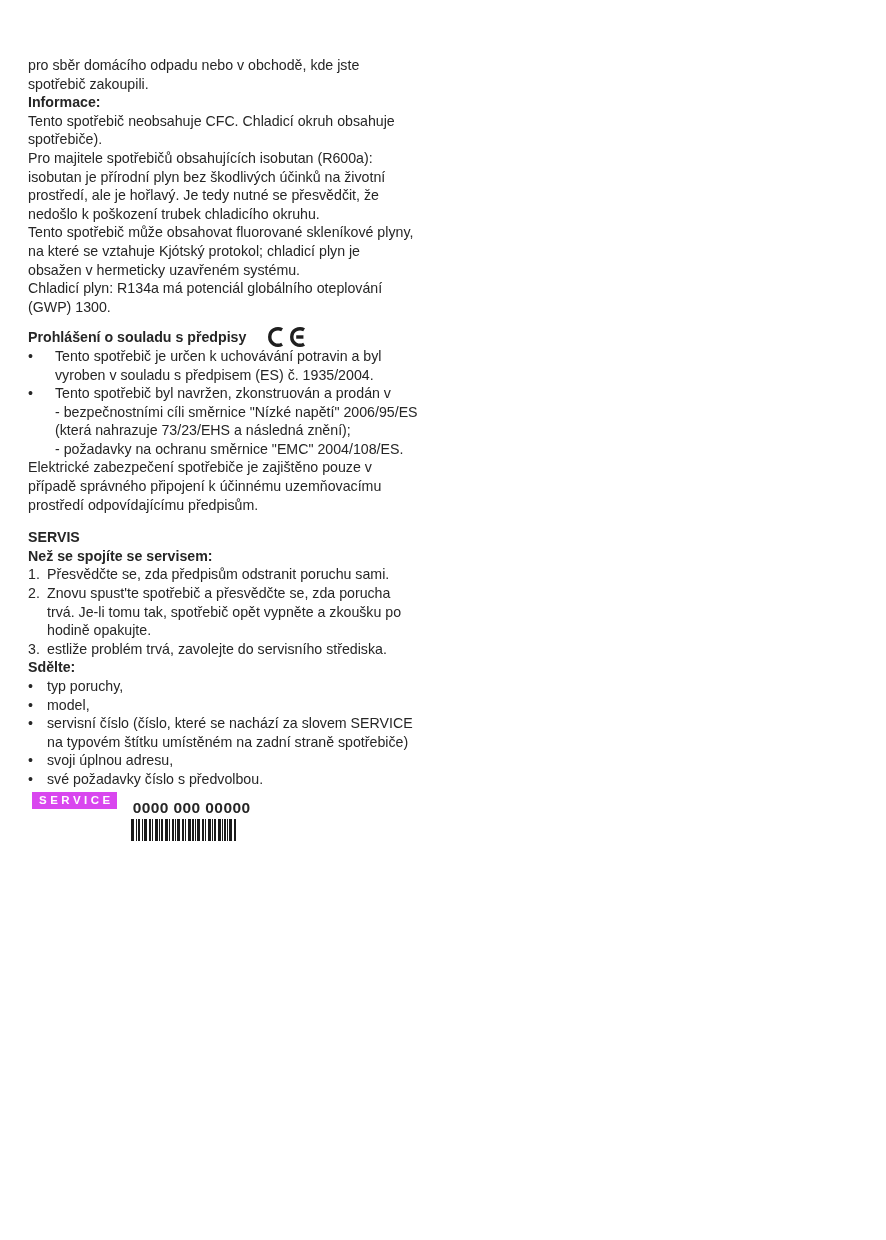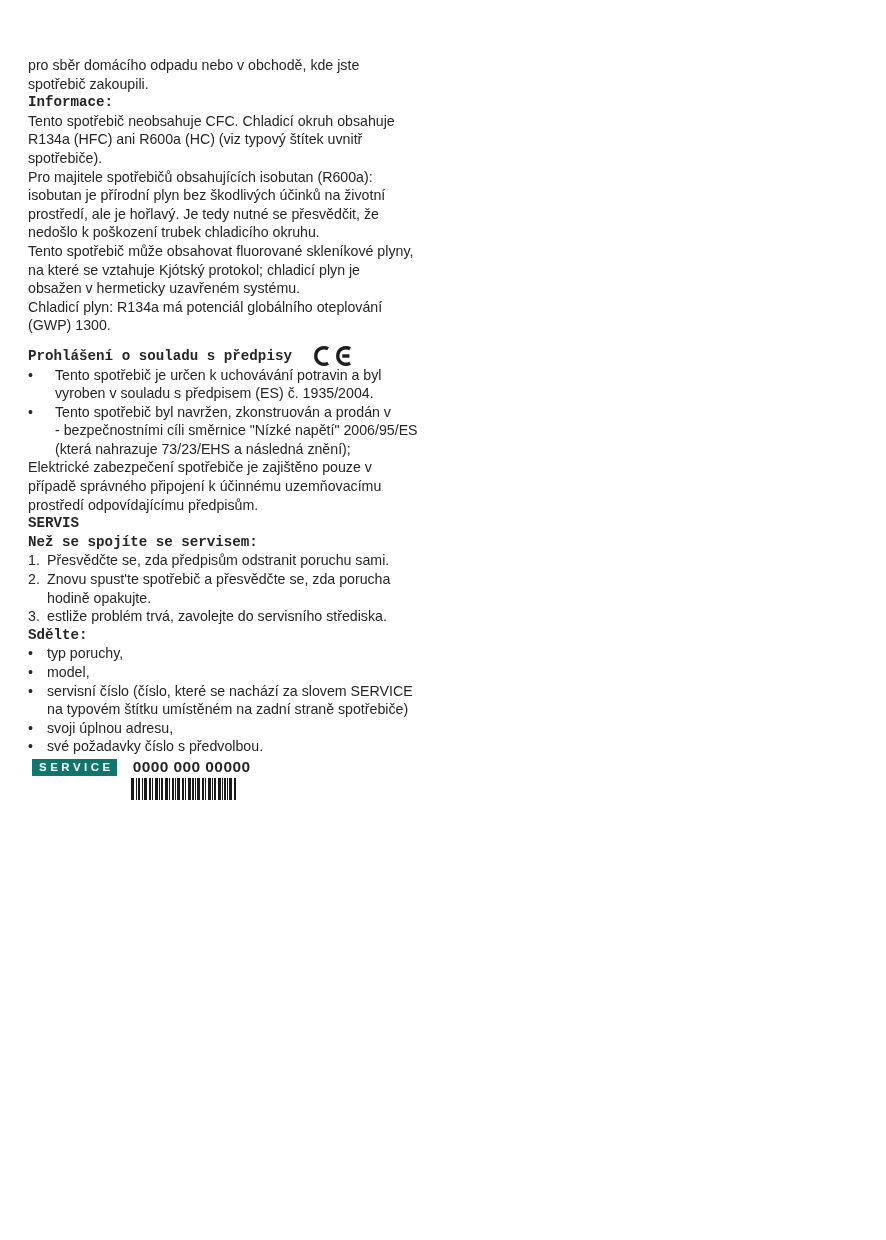--- a/index.html
+++ b/index.html
@@ -6,54 +6,53 @@
   body {
     width:886px; height:1240px; background:#ffffff;
     font-family:"Liberation Sans", sans-serif;
     color:#262626; position:relative; overflow:hidden;
   }
   .content {
     position:absolute; left:28px; top:56px; width:404px;
     font-size:14.2px; line-height:18.6px;
   }
   .ln { white-space:nowrap; }
-  .b { font-weight:bold;font-family:Liberation Mono, monospace; }
+  .b { font-weight:bold; }
   .li { display:flex; }
   .marker { flex:0 0 auto; }
   .w27 { width:27px; }
   .w19 { width:19px; }
   .li-body { flex:1 1 auto; min-width:0; }
   .gap1 { margin-top:12px; }
-  .gap2 { }
+  .gap2 { margin-top:14px; }
   .heading-row { display:flex; align-items:flex-start; gap:21px; }
   .ce { margin-top:-5px; margin-bottom:-5px; flex:0 0 auto; }
   .service-row { display:flex; align-items:flex-start; margin-top:3px; }
   .badge {
-    display:inline-block; background:#0f766e; color:#ffffff;
+    display:inline-block; background:#d946ef; color:#ffffff;
     font-weight:bold; font-size:11.5px; letter-spacing:3.5px;
     padding:2px 3px 2px 7px; margin-left:4px; line-height:13px;
   }
   .num-col { margin-left:16px; }
-  .service-num { font-weight:bold; font-size:15.5px; letter-spacing:0.4px; line-height:16px; }
+  .service-num { font-weight:bold; font-size:15.5px; letter-spacing:0.4px; line-height:16px;margin-top:8px; }
   .barcode { display:block; margin-top:3px; margin-left:-2px; }
 </style>
 </head>
 <body>
 
 <div class="page">
   <div class="content">
 
     <div>
       <div class="ln">pro sběr domácího odpadu nebo v obchodě, kde jste</div>
       <div class="ln">spotřebič zakoupili.</div>
     </div>
 
     <div class="ln b">Informace:</div>
     <div class="ln">Tento spotřebič neobsahuje CFC. Chladicí okruh obsahuje</div>
-    <div class="ln">R134a (HFC) ani R600a (HC) (viz typový štítek uvnitř</div>
     <div class="ln">spotřebiče).</div>
     <div class="ln">Pro majitele spotřebičů obsahujících isobutan (R600a):</div>
     <div class="ln">isobutan je přírodní plyn bez škodlivých účinků na životní</div>
     <div class="ln">prostředí, ale je hořlavý. Je tedy nutné se přesvědčit, že</div>
     <div class="ln">nedošlo k poškození trubek chladicího okruhu.</div>
     <div class="ln">Tento spotřebič může obsahovat fluorované skleníkové plyny,</div>
     <div class="ln">na které se vztahuje Kjótský protokol; chladicí plyn je</div>
     <div class="ln">obsažen v hermeticky uzavřeném systému.</div>
     <div class="ln">Chladicí plyn: R134a má potenciál globálního oteplování</div>
     <div class="ln">(GWP) 1300.</div>
@@ -73,39 +72,41 @@
         <div class="ln">Tento spotřebič je určen k uchovávání potravin a byl</div>
         <div class="ln">vyroben v souladu s předpisem (ES) č. 1935/2004.</div>
       </div>
     </div>
     <div class="li">
       <span class="marker w27">•</span>
       <div class="li-body">
         <div class="ln">Tento spotřebič byl navržen, zkonstruován a prodán v</div>
         <div class="ln">- bezpečnostními cíli směrnice "Nízké napětí" 2006/95/ES</div>
         <div class="ln">(která nahrazuje 73/23/EHS a následná znění);</div>
+        <div class="ln">- požadavky na ochranu směrnice "EMC" 2004/108/ES.</div>
       </div>
     </div>
     <div class="ln">Elektrické zabezpečení spotřebiče je zajištěno pouze v</div>
     <div class="ln">případě správného připojení k účinnému uzemňovacímu</div>
     <div class="ln">prostředí odpovídajícímu předpisům.</div>
 
     <div class="ln b gap2">SERVIS</div>
     <div class="ln b">Než se spojíte se servisem:</div>
 
     <div class="li">
       <span class="marker w19">1.</span>
       <div class="li-body">
         <div class="ln">Přesvědčte se, zda předpisům odstranit poruchu sami.</div>
       </div>
     </div>
     <div class="li">
       <span class="marker w19">2.</span>
       <div class="li-body">
         <div class="ln">Znovu spust'te spotřebič a přesvědčte se, zda porucha</div>
+        <div class="ln">trvá. Je-li tomu tak, spotřebič opět vypněte a zkoušku po</div>
         <div class="ln">hodině opakujte.</div>
       </div>
     </div>
     <div class="li">
       <span class="marker w19">3.</span>
       <div class="li-body">
         <div class="ln">estliže problém trvá, zavolejte do servisního střediska.</div>
       </div>
     </div>
 

